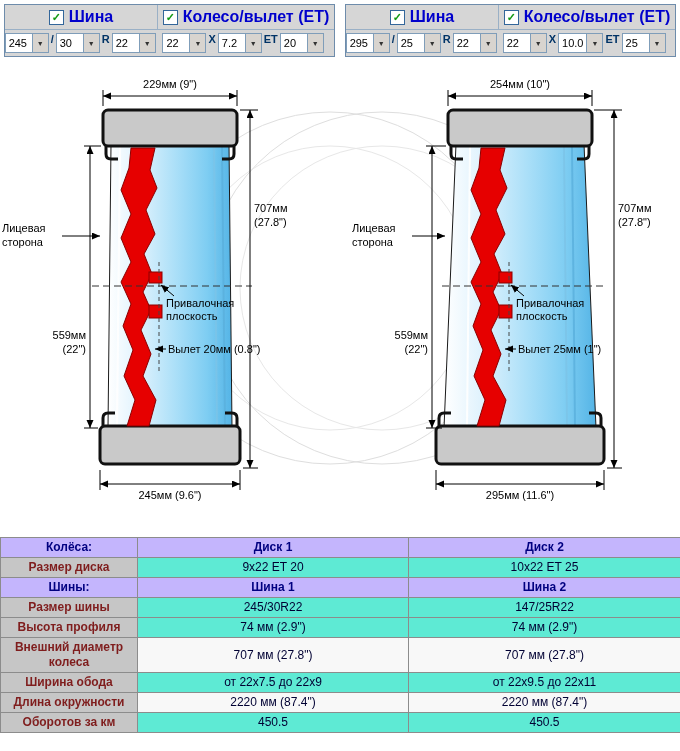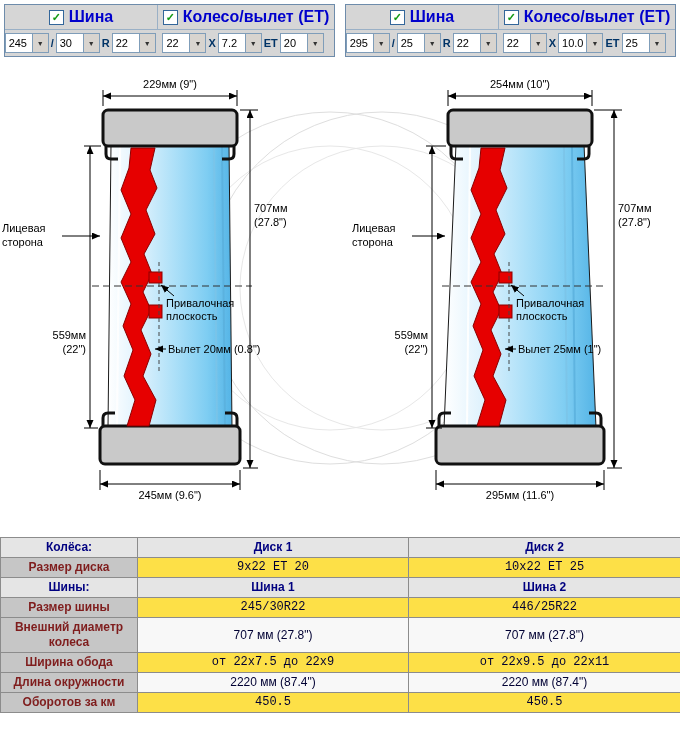--- a/index.html
+++ b/index.html
@@ -12,39 +12,39 @@
   .panel{flex:1;border:1px solid #6e8cab;background:#d6d6d6;}
   .panel-head{display:flex;border-bottom:1px solid #9ab0c6;}
   .head-cell{display:flex;align-items:center;justify-content:center;gap:5px;padding:3px 2px;}
   .head-cell.narrow{width:45%;border-right:1px solid #9ab0c6;}
   .head-cell.wide{flex:1;}
   .head-label{color:#0000cc;font-weight:bold;font-size:16px;white-space:nowrap;}
   .cb{width:13px;height:13px;background:#fff;border:1px solid #33669a;display:inline-flex;
       align-items:center;justify-content:center;cursor:pointer;}
   .check{color:#149a14;font-size:11px;font-weight:bold;line-height:1;}
   .panel-row{display:flex;align-items:center;padding:3px 2px;}
-  .group{display:flex;align-items:center;gap:2px;}
+  .group{display:flex;align-items:flex-start;gap:2px;}
   .group.tire-group{width:45%;justify-content:center;border-right:1px solid #9ab0c6;}
   .group.wheel-group{flex:1;justify-content:center;}
   .sep{color:#003366;font-size:11px;font-weight:bold;}
   .dd{display:inline-flex;align-items:stretch;border:1px solid #7f9db9;background:#fff;
       height:18px;font-size:11px;cursor:pointer;}
   .dd-val{display:flex;align-items:center;padding:0 3px;min-width:20px;color:#000;}
   .dd-btn{width:15px;background:#d8d4cf;border-left:1px solid #7f9db9;display:flex;
       align-items:center;justify-content:center;font-size:7px;color:#333;}
   
   .diagram{position:absolute;top:76px;left:0;}
   .diagram text{font-family:"Liberation Sans",sans-serif;font-size:11px;fill:#000;}
   
   table.results{position:absolute;top:537px;left:0;width:680px;border-collapse:collapse;
       font-size:12px;table-layout:fixed;}
   table.results td{border:1px solid #8c8c8c;padding:2px 3px;text-align:center;line-height:15px;}
   td.lbl{background:#c6c6c6;color:#7f1d1d;font-weight:bold;}
-  tr.hrow td{background:#e5e5e5;color:#000080;font-weight:bold;}
-  tr.r-a td.val{background:#fde047;color:#000033;font-family:Liberation Mono, monospace;}
+  tr.hrow td{background:#c4b5fd;color:#000080;font-weight:bold;}
+  tr.r-a td.val{background:#5eead4;color:#000033;}
   tr.r-b td.val{background:#f8f8f8;color:#000033;}
 </style>
 </head>
 <body>
 
 <div class="panels">
 
   <div class="panel">
     <div class="panel-head">
       <div class="head-cell narrow">
@@ -284,21 +284,26 @@
     <td class="val">10x22 ET 25</td>
   </tr>
   <tr class="hrow">
     <td>Шины:</td>
     <td>Шина 1</td>
     <td>Шина 2</td>
   </tr>
   <tr class="r-a">
     <td class="lbl">Размер шины</td>
     <td class="val">245/30R22</td>
-    <td class="val">446/25R22</td>
+    <td class="val">147/25R22</td>
+  </tr>
+  <tr class="r-a">
+    <td class="lbl">Высота профиля</td>
+    <td class="val">74 мм (2.9")</td>
+    <td class="val">74 мм (2.9")</td>
   </tr>
   <tr class="r-b">
     <td class="lbl">Внешний диаметр колеса</td>
     <td class="val">707 мм (27.8")</td>
     <td class="val">707 мм (27.8")</td>
   </tr>
   <tr class="r-a">
     <td class="lbl">Ширина обода</td>
     <td class="val">от 22x7.5 до 22x9</td>
     <td class="val">от 22x9.5 до 22x11</td>

